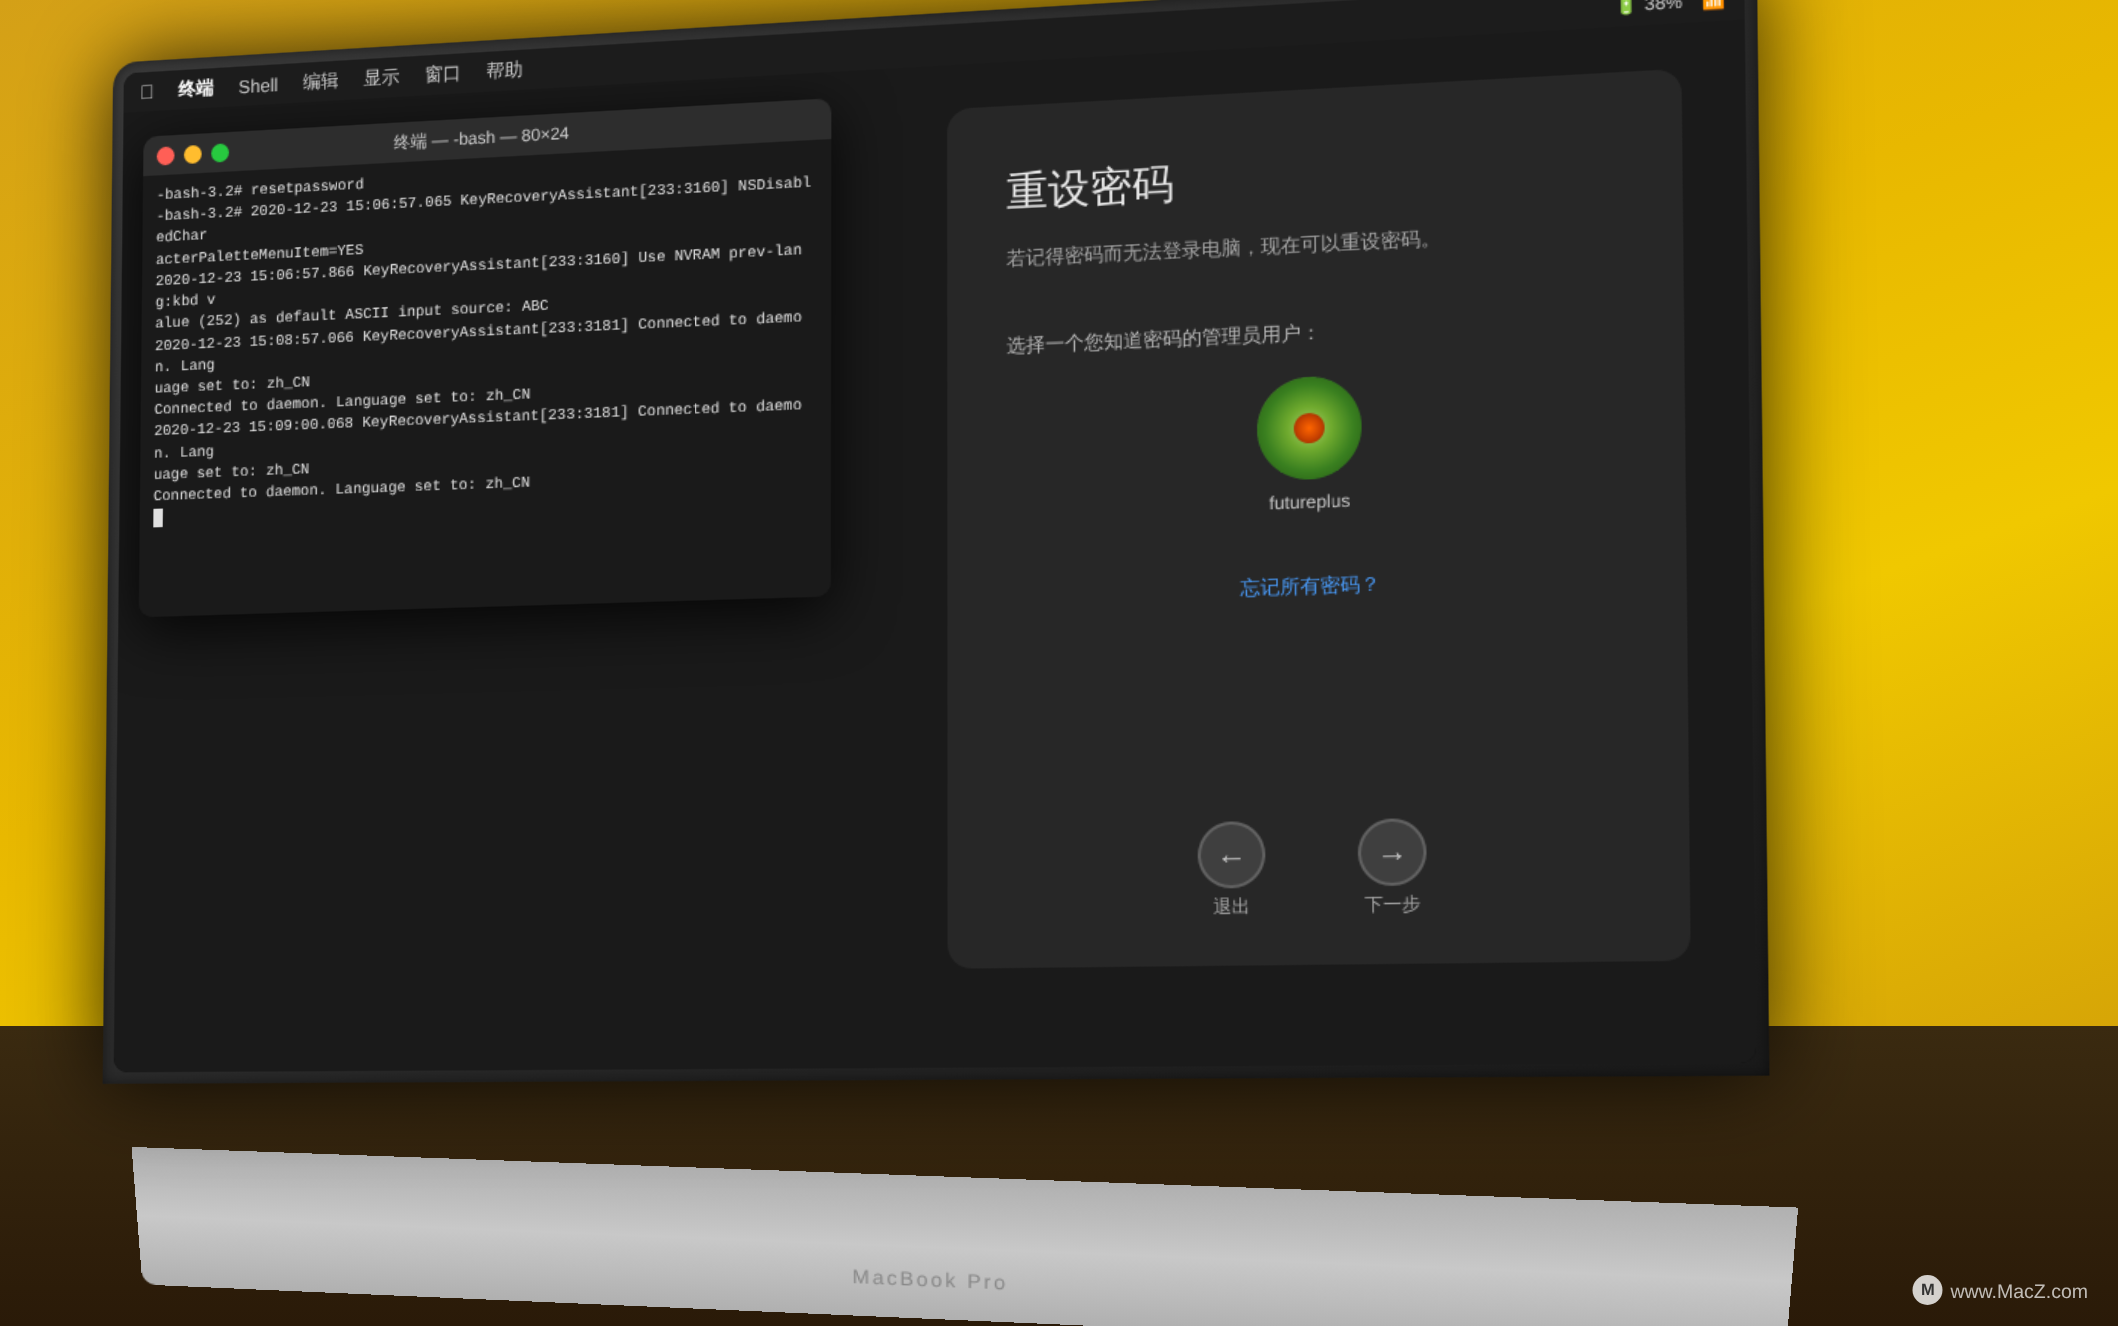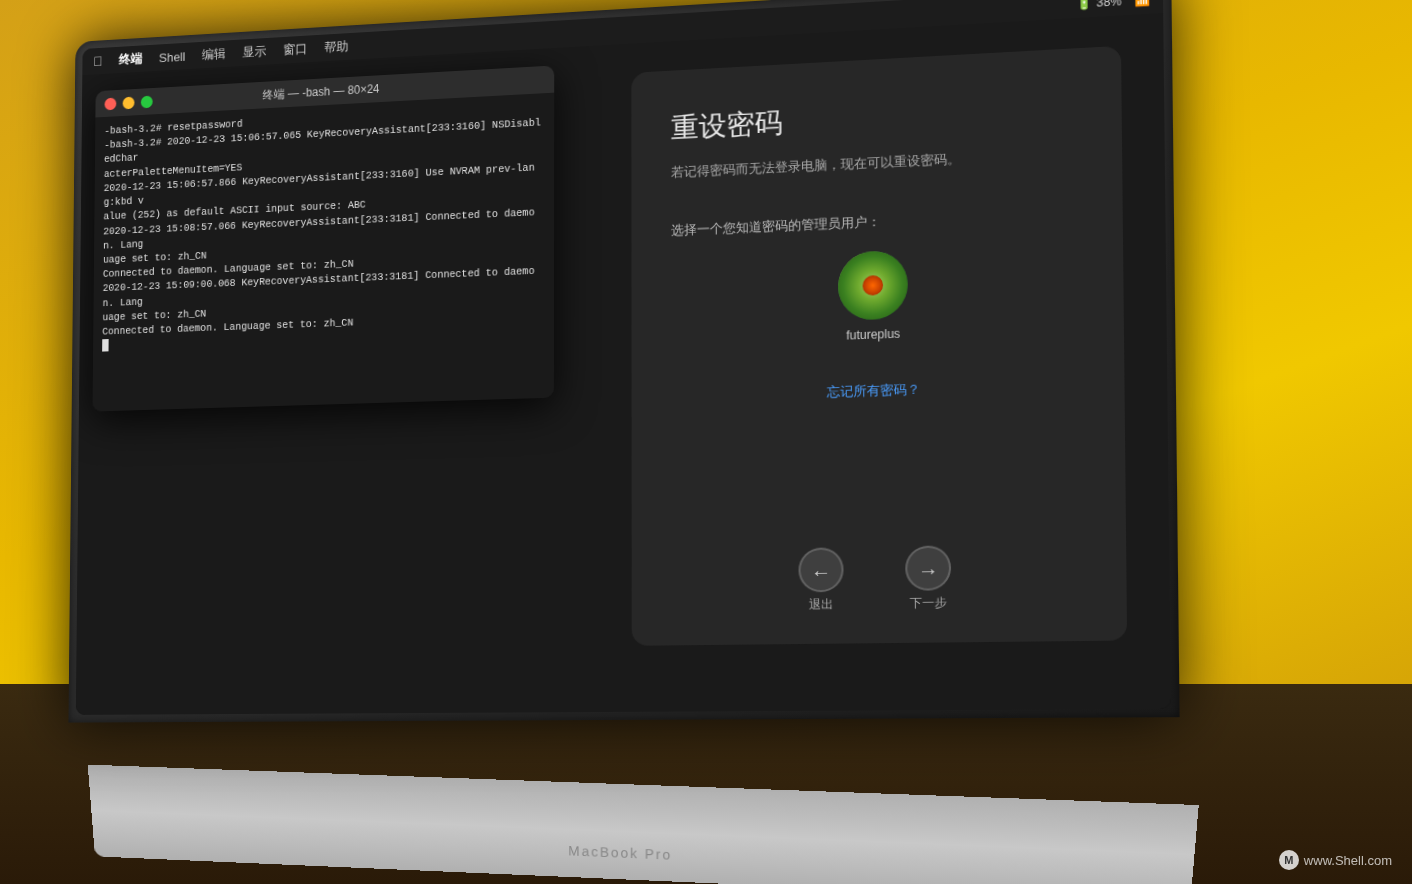--- a/index.html
+++ b/index.html
@@ -433,14 +433,14 @@
     </div>
   </div>
 </div>
 
 <div class="keyboard-area">
   <div class="keyboard-brand">MacBook Pro</div>
 </div>
 
 <div class="watermark">
   <div class="watermark-m">M</div>
-  <span>www.Shell.com</span>
+  <span>www.MacZ.com</span>
 </div>
 
 </body></html>

